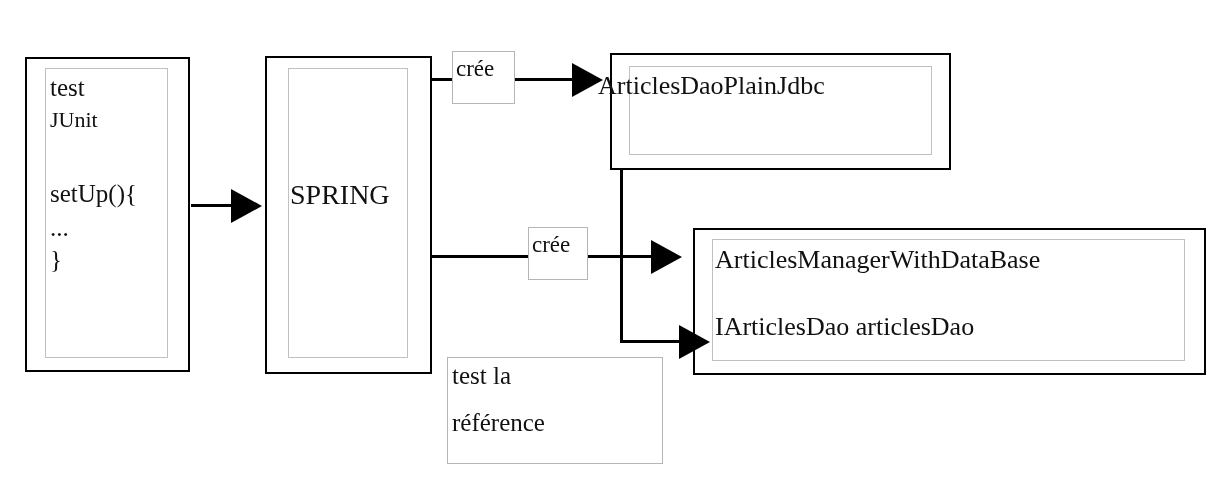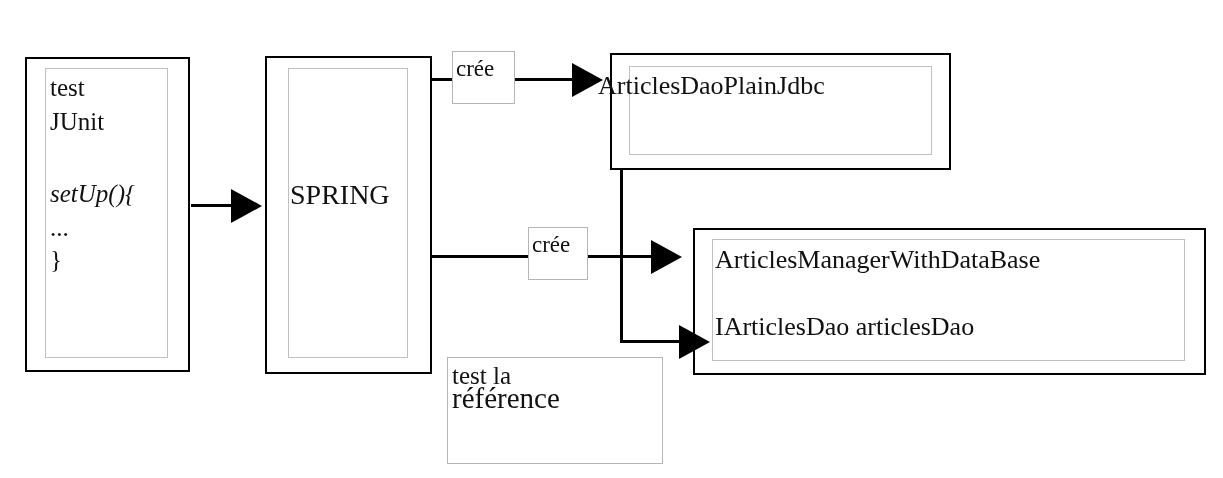--- a/index.html
+++ b/index.html
@@ -75,22 +75,22 @@
 </head>
 <body>
 
 <div id="canvas">
 
   <div class="outer-box" style="left:25px; top:57px; width:165px; height:315px;">
   </div>
   <div class="inner-box" style="left:45px; top:68px; width:123px; height:290px;">
   </div>
   <div class="txt" style="left:50px; top:74px; font-size:25px;">test</div>
-  <div class="txt" style="left:50px; top:108px; font-size:25px;">JUnit</div>
-  <div class="txt" style="left:50px; top:180px; font-size:25px;font-style:italic;">setUp(){</div>
+  <div class="txt" style="left:50px; top:108px; font-size:22px;">JUnit</div>
+  <div class="txt" style="left:50px; top:180px; font-size:25px;">setUp(){</div>
   <div class="txt" style="left:50px; top:214px; font-size:25px;">...</div>
   <div class="txt" style="left:50px; top:246px; font-size:25px;">}</div>
 
   <div class="h-line" style="left:191px; top:204px; width:42px;"></div>
   <div class="arrow-head" style="left:231px; top:189px;"></div>
 
   <div class="outer-box" style="left:265px; top:56px; width:167px; height:318px;">
   </div>
   <div class="inner-box" style="left:288px; top:68px; width:120px; height:290px;">
   </div>
@@ -119,15 +119,15 @@
   <div class="outer-box" style="left:693px; top:228px; width:513px; height:147px;">
   </div>
   <div class="inner-box" style="left:712px; top:239px; width:473px; height:122px;">
   </div>
   <div class="txt" style="left:715px; top:245px; font-size:26px;">ArticlesManagerWithDataBase</div>
   <div class="txt" style="left:715px; top:312px; font-size:26px;">IArticlesDao articlesDao</div>
 
   <div class="note-box" style="left:447px; top:357px; width:216px; height:107px;">
   </div>
   <div class="txt" style="left:452px; top:362px; font-size:25px;">test la</div>
-  <div class="txt" style="left:452px; top:382px; font-size:29px;">référence</div>
+  <div class="txt" style="left:452px; top:409px; font-size:25px;">référence</div>
 
 </div>
 
 </body></html>

